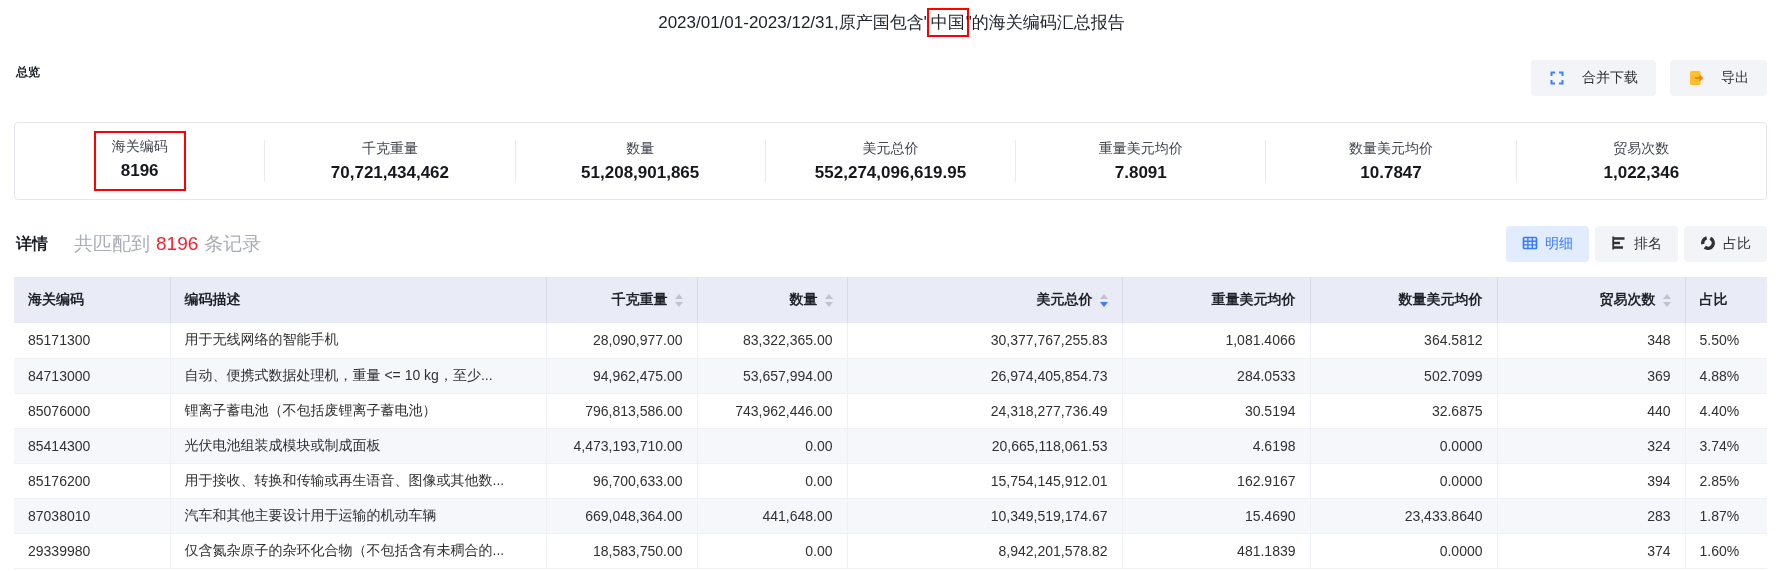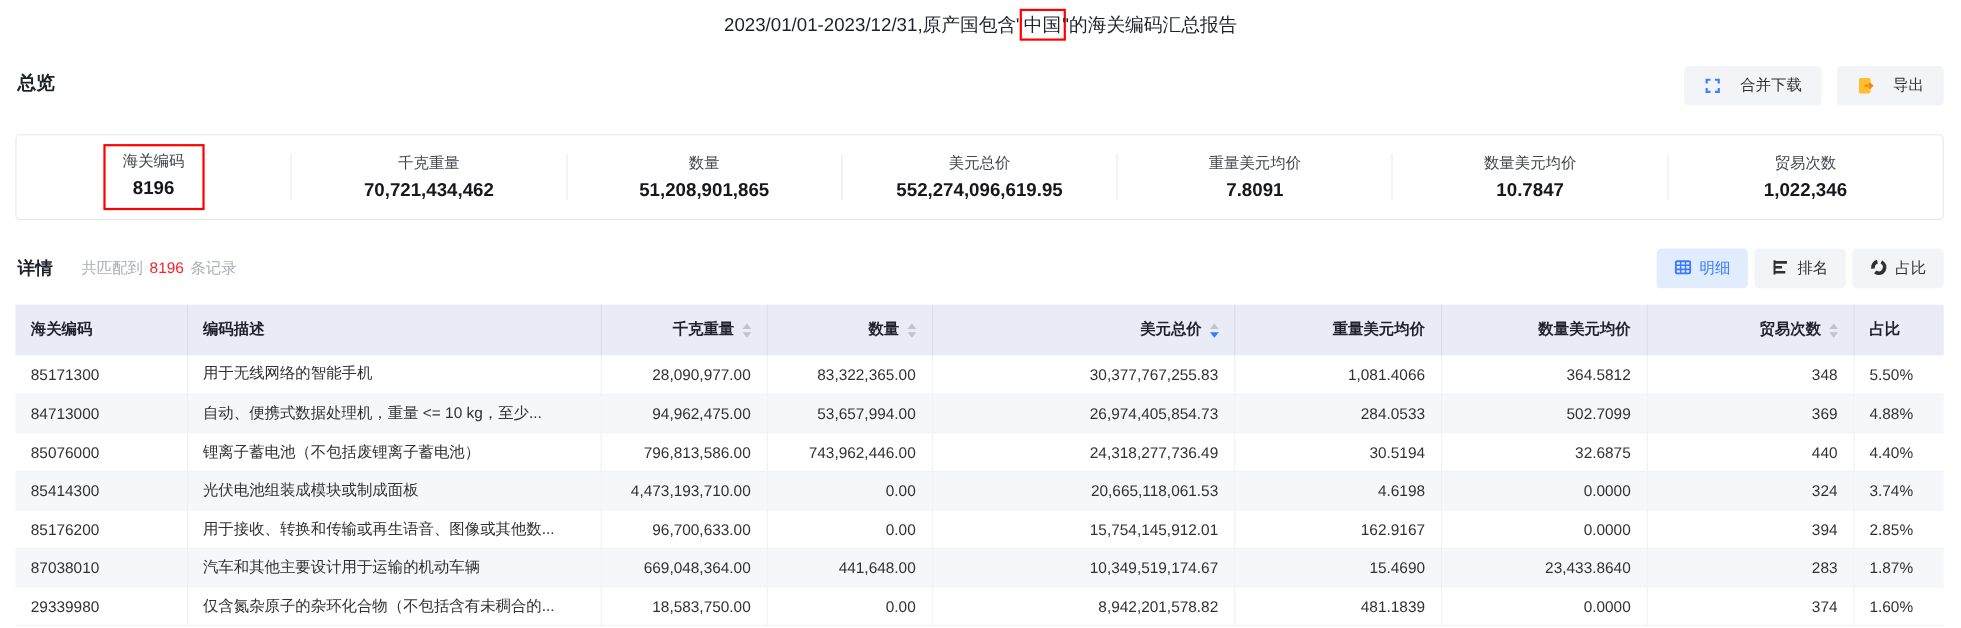--- a/index.html
+++ b/index.html
@@ -6,42 +6,42 @@
   html,body { background:#fff; }
   body { font-family: "Liberation Sans", "DejaVu Sans", sans-serif; }
   .page { position:relative; width:1783px; height:571px; background:#fff; overflow:hidden; }
 
   
   .title-row { position:absolute; top:8px; left:0; width:100%; text-align:center;
                font-size:17px; color:#1d2129; }
   .hl-box { border:2px solid #ff0000; padding:1px 2px; margin:0 -3px; display:inline-block;font-family:Liberation Serif, serif; }
 
   
-  .overview-head { position:absolute; top:64px; left:16px; font-size:17px; font-weight:bold; color:#1d2129; }
+  .overview-head { position:absolute; top:64px; left:16px; font-size:12px; font-weight:bold; color:#1d2129; }
   .toolbar { position:absolute; top:60px; right:16px; display:flex; gap:14px; }
   .tool-btn { display:flex; align-items:center; gap:17px; height:36px; padding:0 18px;
               background:#f3f4f7; border:none; border-radius:4px; font-size:14px; color:#303133;
               font-family:inherit; cursor:pointer; }
   .tool-btn svg { display:block; }
 
   
   .stats-card { position:absolute; top:122px; left:14px; width:1753px; height:78px;
                 background:#fff; border:1px solid #e5e6eb; border-radius:4px;
                 display:flex; align-items:center; }
   .stat { flex:1 1 0; display:flex; flex-direction:column; align-items:center; justify-content:center; gap:5px; }
   .stat-sep { width:1px; height:42px; background:#e8eaf0; }
   .stat-label { font-size:14px; color:#42464e; }
   .stat-value { font-size:17px; font-weight:bold; color:#16181d; }
   .stat-box { border:2px solid #ff0000; padding:5px 16px 8px; display:flex; flex-direction:column; align-items:center; gap:5px; }
 
   
   .detail-row { position:absolute; top:225px; left:16px; right:16px; height:38px;
                 display:flex; align-items:center; }
   .detail-head { font-size:16px; font-weight:bold; color:#1d2129; margin-right:26px; }
-  .match-text { font-size:14px; color:#a9adb5; }
+  .match-text { font-size:19px; color:#a9adb5; }
   .match-count { color:#f5222d; margin:0 6px; }
   .view-switch { margin-left:auto; display:flex; gap:6px; }
   .view-btn { display:flex; align-items:center; gap:7px; height:36px; padding:0 16px;
               background:#f3f4f7; border:none; border-radius:4px; font-size:14px; color:#303133;
               font-family:inherit; cursor:pointer; }
   .view-btn.active { background:#e1edff; color:#3a7afe; }
 
   
   .grid { position:absolute; top:277px; left:14px; width:1753px; border-collapse:collapse; table-layout:fixed; }
   .grid th { height:46px; background:#e9ecf6; font-size:14px; font-weight:bold; color:#1f2329;

